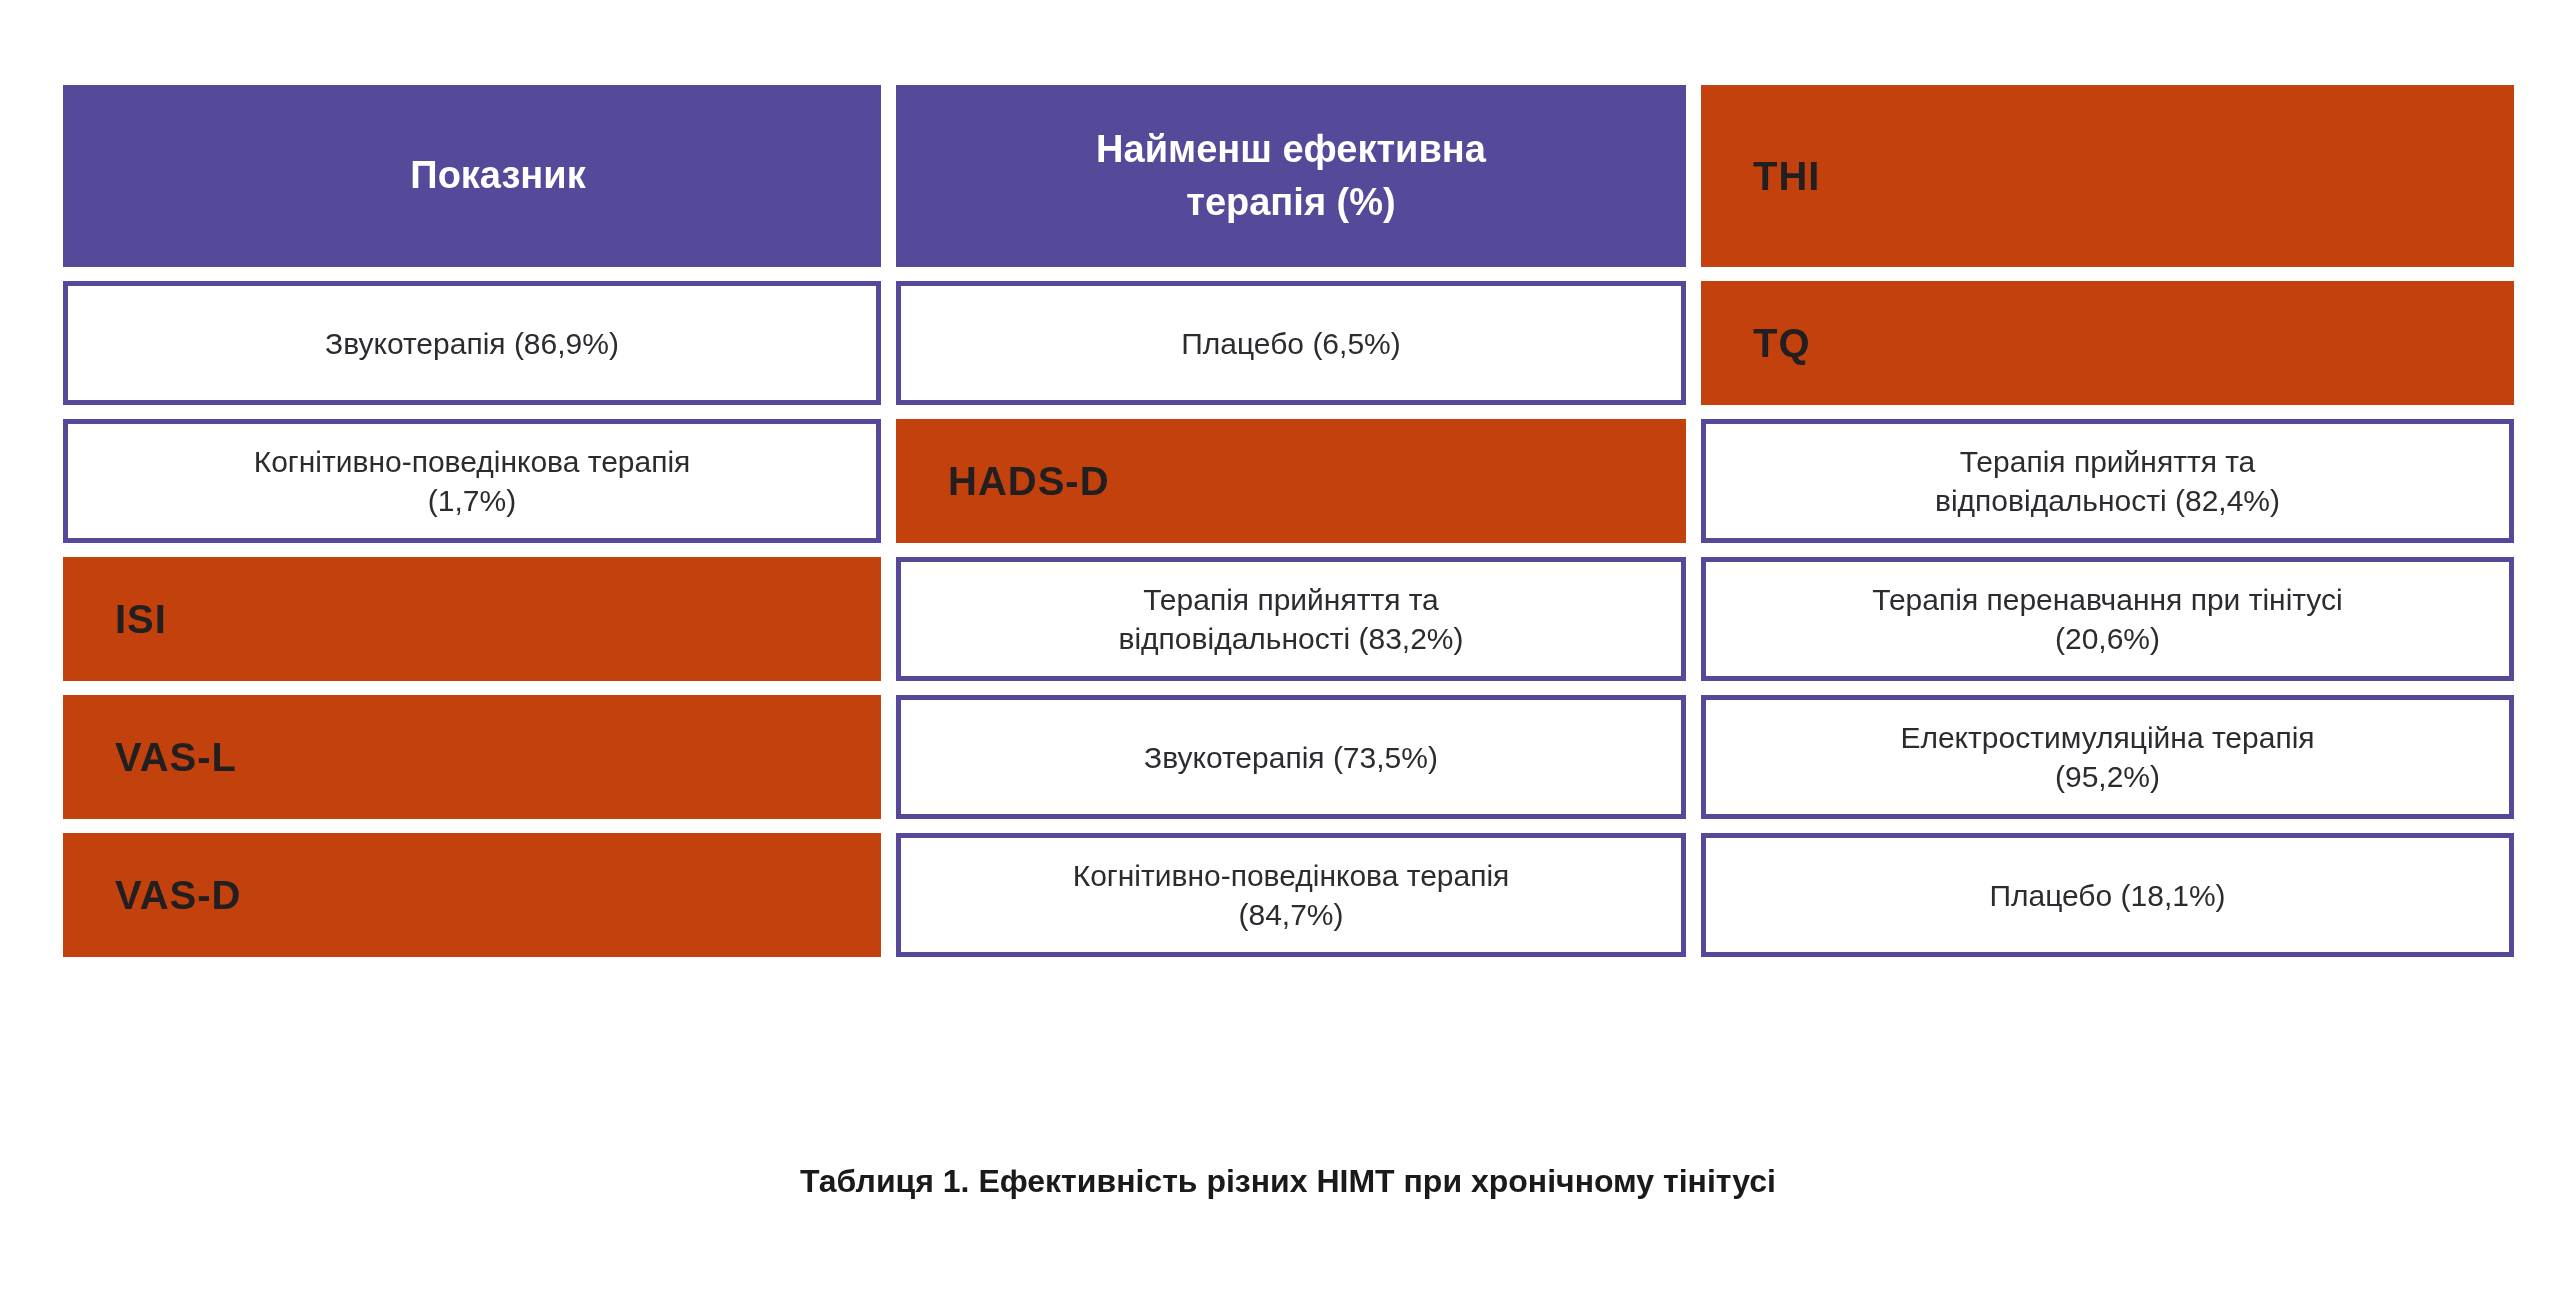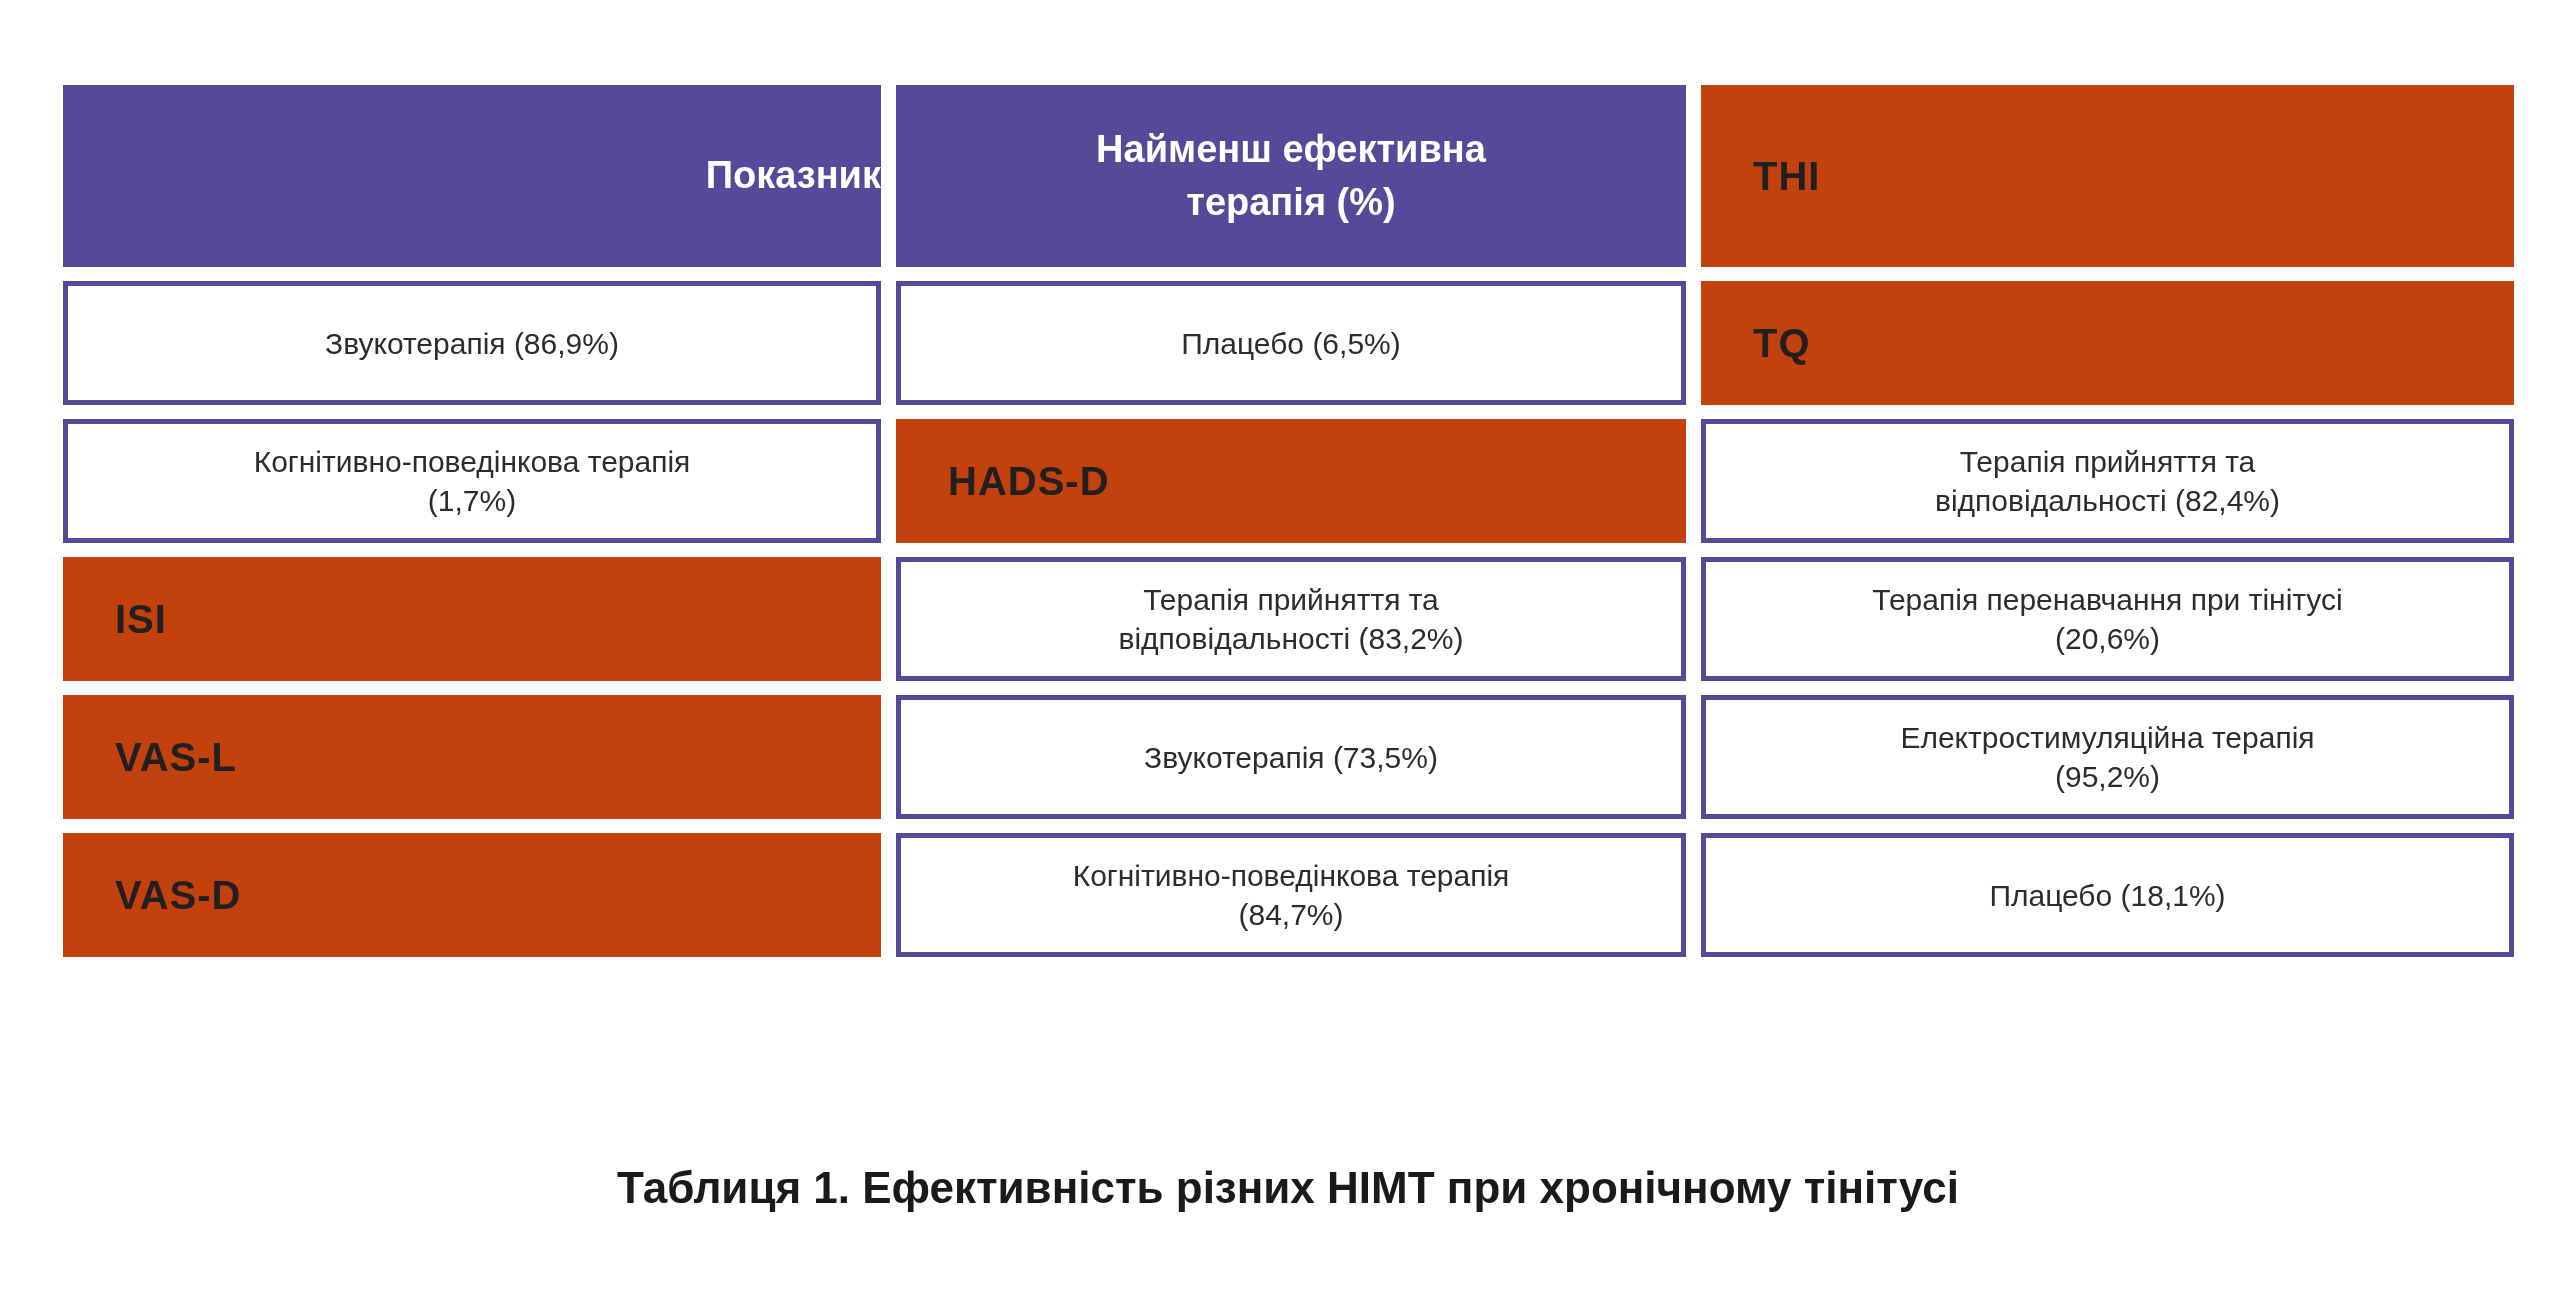--- a/index.html
+++ b/index.html
@@ -34,21 +34,21 @@
   }
   .cell.header {
     background: #554A99;
     color: #ffffff;
     font-weight: bold;
     font-size: 38px;
     line-height: 1.4;
     text-align: center;
   }
   .cell.header.first {
-    justify-content: flex-end;
+    justify-content: center;
     padding-left: 52px;
     text-align: left;
   }
   .hwrap {
     display: inline-block;
     max-width: 499px;
   }
   .cell.label {
     background: #c2410c;
     color: #231F20;
@@ -69,21 +69,21 @@
   .vwrap {
     display: inline-block;
     max-width: 519px;
   }
   .caption {
     position: absolute;
     left: 0;
     top: 1163px;
     width: 2576px;
     text-align: center;
-    font-size: 44px;
+    font-size: 32px;
     font-weight: bold;
     color: #1A1A1A;
   }
 </style>
 </head>
 <body>
 
 <div class="page">
 
   <div class="table-grid">

